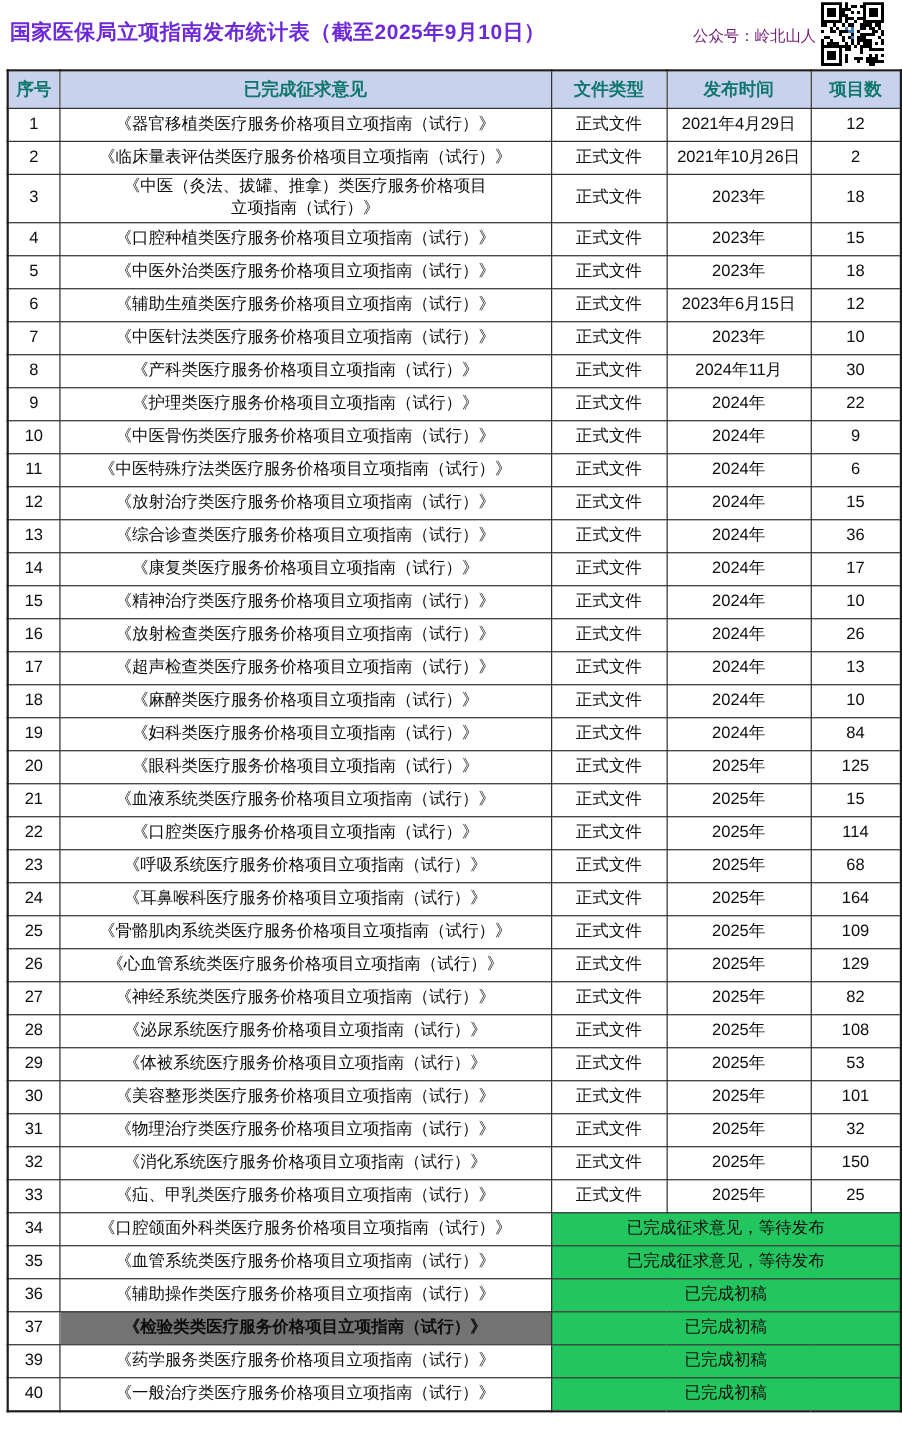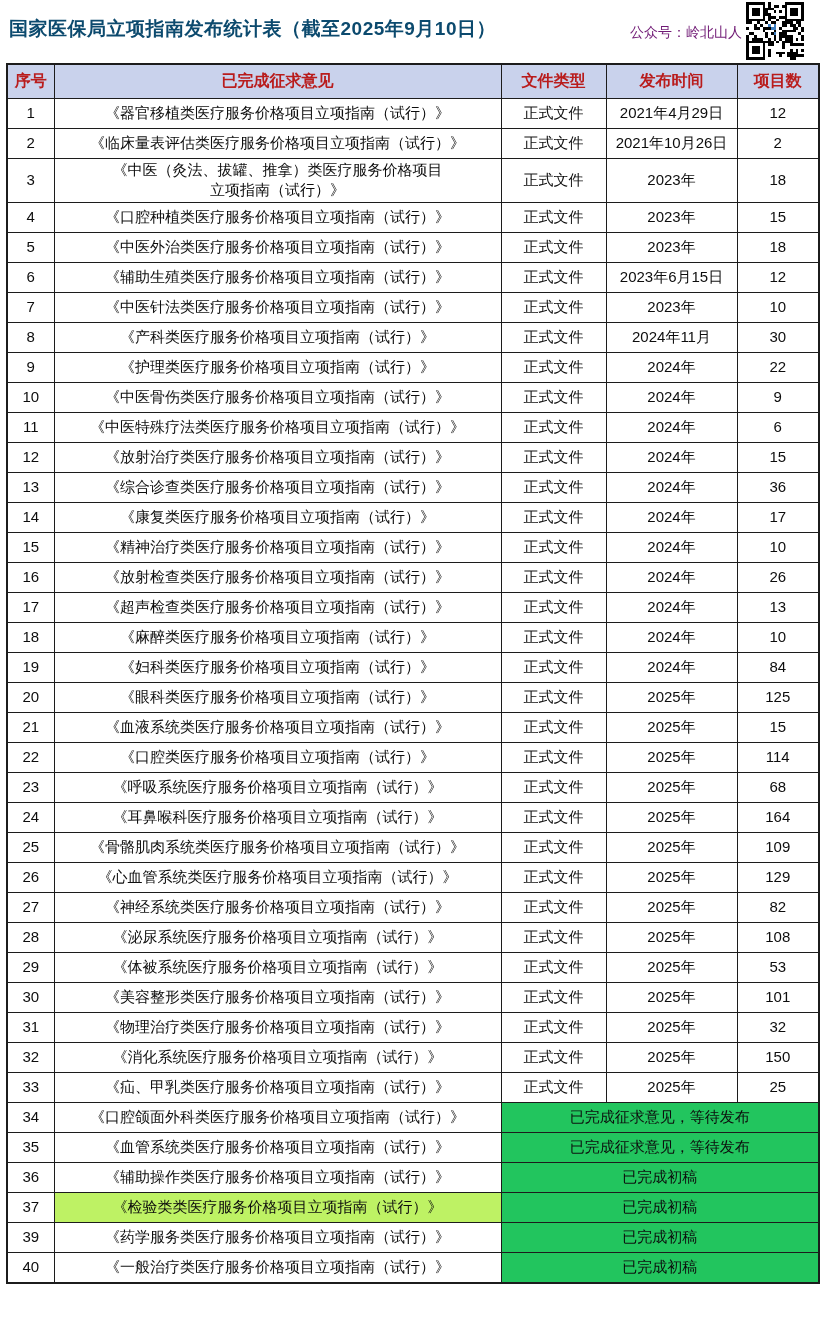--- a/index.html
+++ b/index.html
@@ -4,21 +4,21 @@
 <style>
   html,body{margin:0;padding:0;}
   body{
     width:820px;height:1323px;background:#ffffff;
     font-family:"Liberation Sans","DejaVu Sans",sans-serif;
     color:#111;
   }
   .top{position:relative;height:63px;}
   .page-title{
     position:absolute;left:9px;top:16px;margin:0;
-    font-size:19px;font-weight:bold;color:#0c4a6e;letter-spacing:0.5px;
+    font-size:19px;font-weight:bold;color:#6d28d9;letter-spacing:0.5px;
   }
   .account{
     position:absolute;left:630px;top:24px;
     font-size:14px;color:#701a75;white-space:nowrap;
   }
   .qr{
     position:absolute;left:746px;top:2px;width:58px;height:58px;
   }
   .qr svg{width:100%;height:100%;display:block;}
   table.main{
@@ -28,26 +28,26 @@
   }
   th,td{
     border:1px solid #1c1c1c;
     text-align:center;vertical-align:middle;
     padding:1px 3px;
     font-size:15px;color:#0d0d0d;
     overflow:hidden;
   }
   th{
     background:#c9d2ec;height:31px;
-    font-size:16px;font-weight:bold;color:#b91c1c;
+    font-size:16px;font-weight:bold;color:#0f766e;
   }
   td{height:27px;line-height:1.35;}
   td.name{white-space:pre-line;}
   td.status{background:#22c55e;}
-  tr.hl td.name{background:#bef264;font-weight:normal;}
+  tr.hl td.name{background:#737373;font-weight:bold;}
   td.num, td.count{font-size:15px;}
 </style>
 </head>
 <body>
 
 <div class="top">
   <h1 class="page-title">国家医保局立项指南发布统计表（截至2025年9月10日）</h1>
   <div class="account">公众号：岭北山人</div>
   <div class="qr" id="qr">
       <svg viewBox="0 0 21 21" shape-rendering="crispEdges" xmlns="http://www.w3.org/2000/svg">

